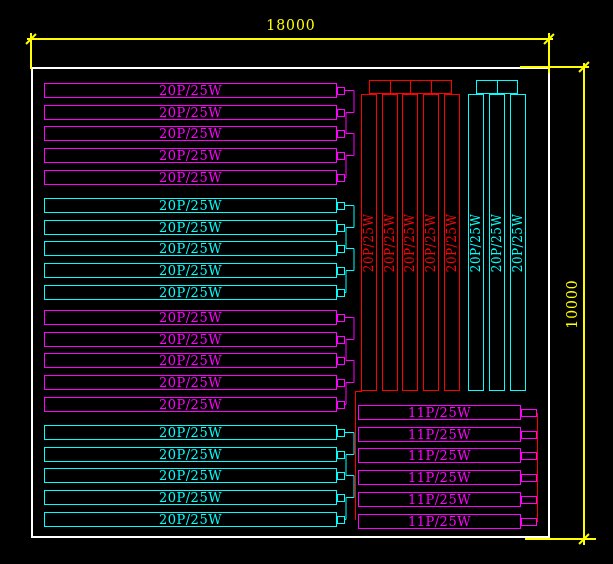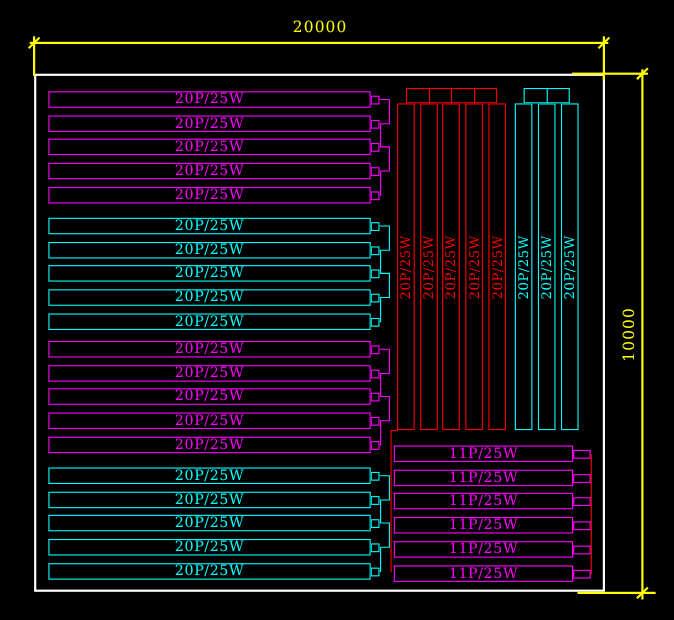--- a/index.html
+++ b/index.html
@@ -28,21 +28,21 @@
 
 <div id="drawing">
 
   <div class="brect" style="left: 31px; top: 67px; width: 519px; height: 471px; border-color: rgb(255, 255, 255);"></div>
 
   <div class="dline" style="left: 27px; top: 38px; width: 526px; height: 2px; background: rgb(255, 255, 0);"></div>
   <div class="dline" style="left: 30px; top: 33px; width: 2px; height: 36px; background: rgb(255, 255, 0);"></div>
   <div class="dline" style="left: 548px; top: 33px; width: 2px; height: 40px; background: rgb(255, 255, 0);"></div>
   <div class="dline tick" style="left: 24px; top: 38px; width: 14px; height: 2px; background: rgb(255, 255, 0);"></div>
   <div class="dline tick" style="left: 542px; top: 38px; width: 14px; height: 2px; background: rgb(255, 255, 0);"></div>
-  <div class="dtext" style="left: 261px; top: 17px; width: 60px; color: rgb(255, 255, 0);">20000</div>
+  <div class="dtext" style="left: 261px; top: 17px; width: 60px; color: rgb(255, 255, 0);">18000</div>
 
   <div class="dline" style="left: 583px; top: 63px; width: 2px; height: 482px; background: rgb(255, 255, 0);"></div>
   <div class="dline" style="left: 520px; top: 66px; width: 69px; height: 2px; background: rgb(255, 255, 0);"></div>
   <div class="dline" style="left: 525px; top: 538px; width: 71px; height: 2px; background: rgb(255, 255, 0);"></div>
   <div class="dline tick" style="left: 577px; top: 66px; width: 14px; height: 2px; background: rgb(255, 255, 0);"></div>
   <div class="dline tick" style="left: 577px; top: 538px; width: 14px; height: 2px; background: rgb(255, 255, 0);"></div>
   <div class="dtext rot" style="left: 542px; top: 296px; width: 60px; color: rgb(255, 255, 0);">10000</div>
 
   <svg id="connector-layer" width="613" height="564">
       <path d="M345 90.5 H354 V112.5 H346 V133.5 H354 V155.5 H346 V177.5 H345" fill="none" stroke="#ff00ff" stroke-width="1"></path>

